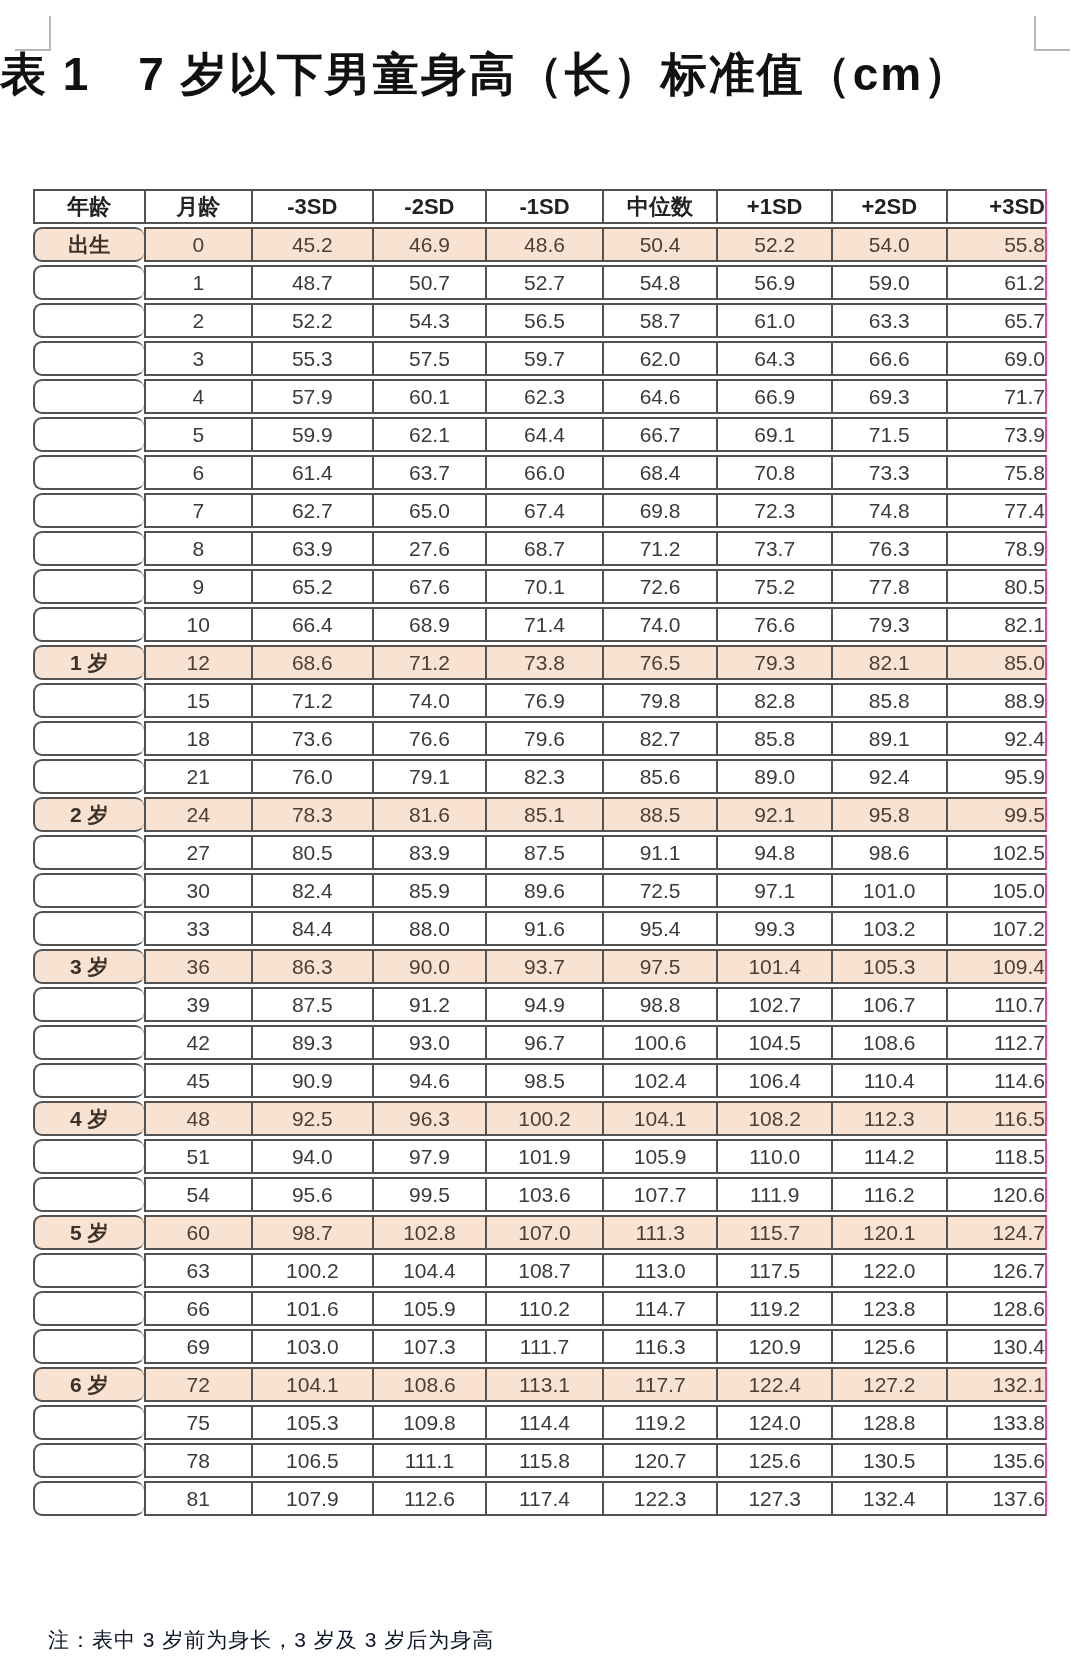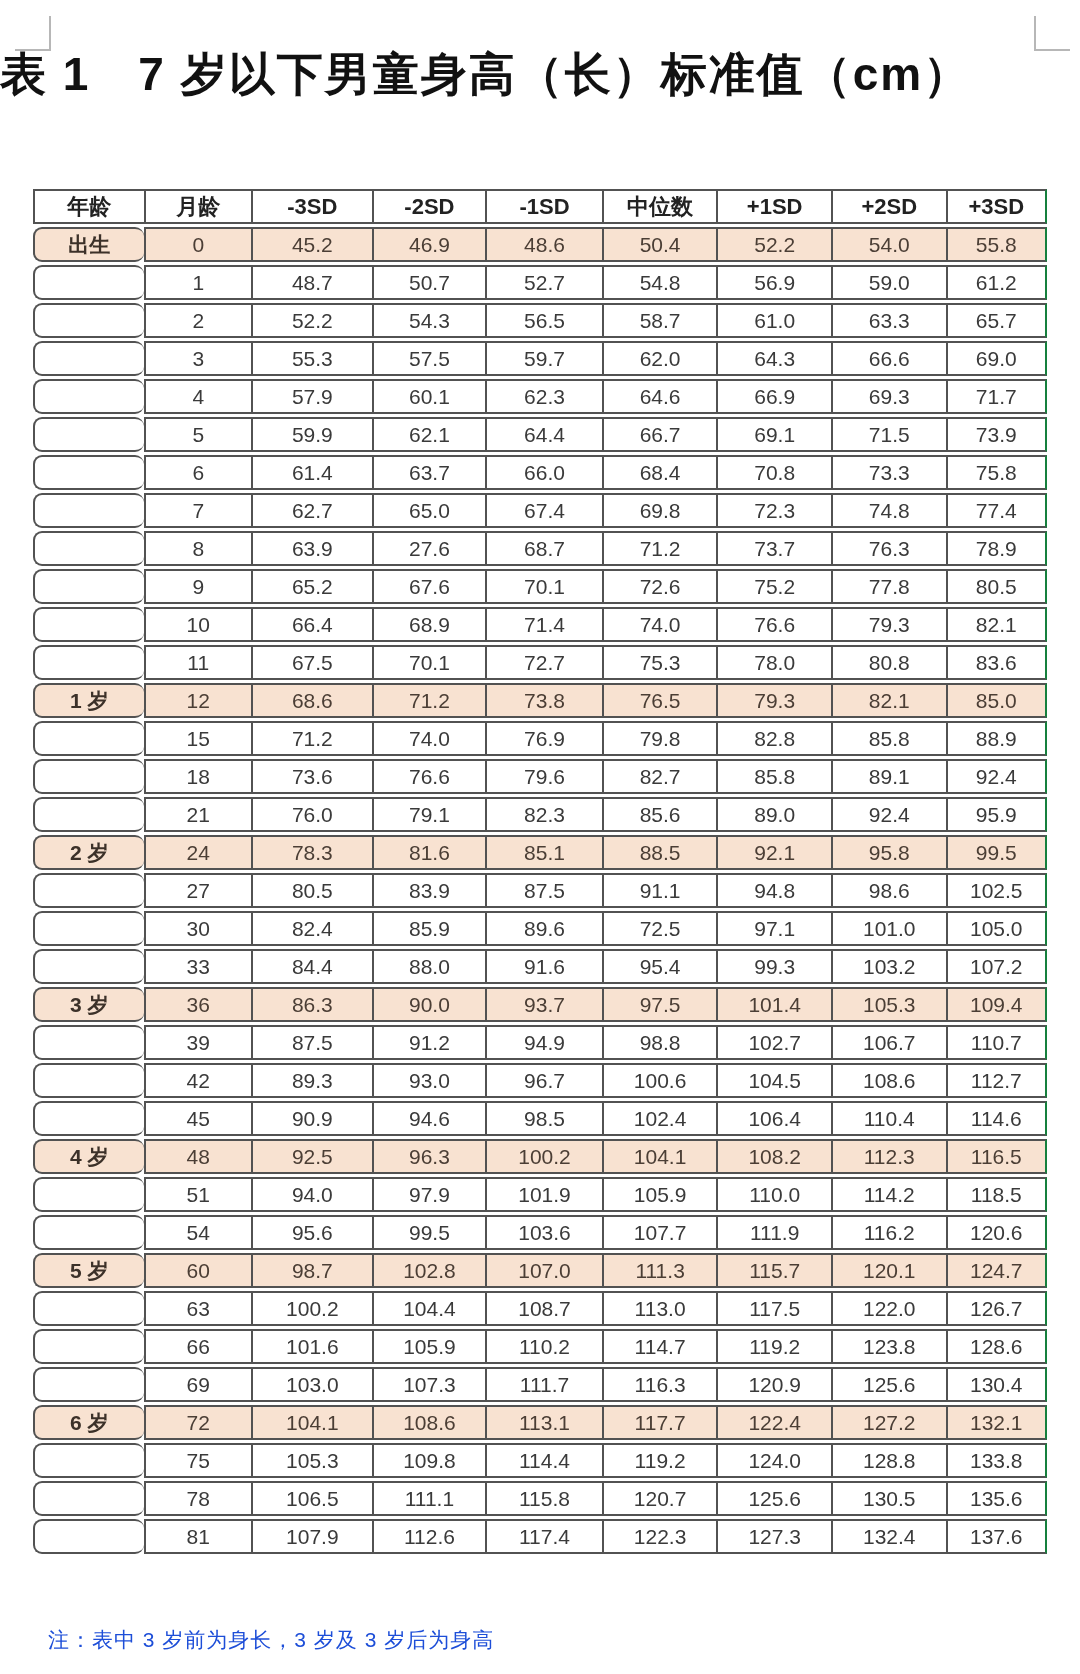--- a/index.html
+++ b/index.html
@@ -61,21 +61,22 @@
     font-size: 21px;
     color: #3a3a3a;
     border-top: 2px solid #525252;
     border-bottom: 2px solid #525252;
     border-left: 2px solid #525252;
     background: #ffffff;
     overflow: hidden;
     white-space: nowrap;
   }
   table.std th:last-child, table.std td:last-child {
-    border-right: 2px solid #15803d;
+    border-right: 2px solid #ec4899;
+    text-align: right;
   }
   table.std th {
     font-weight: bold;
     font-size: 22px;
     color: #222222;
   }
   table.std td.age {
     font-weight: bold;
     color: #222222;
     border-radius: 9px;
@@ -85,21 +86,21 @@
     color: #4b3e35;
   }
   tr.hl td.age {
     color: #3c3129;
   }
   .note {
     position: absolute;
     left: 48px;
     top: 1626px;
     font-size: 21px;
-    color: #1d4ed8;
+    color: #0f172a;
     letter-spacing: 1px;
   }
 </style>
 </head>
 <body>
 
 <div class="page">
 
   <div class="corner tl"></div>
   <div class="corner tr"></div>
@@ -246,31 +247,20 @@
           <td class="age"></td>
           <td>10</td>
           <td>66.4</td>
           <td>68.9</td>
           <td>71.4</td>
           <td>74.0</td>
           <td>76.6</td>
           <td>79.3</td>
           <td>82.1</td>
         </tr>
-        <tr>
-          <td class="age"></td>
-          <td>11</td>
-          <td>67.5</td>
-          <td>70.1</td>
-          <td>72.7</td>
-          <td>75.3</td>
-          <td>78.0</td>
-          <td>80.8</td>
-          <td>83.6</td>
-        </tr>
         <tr class="hl">
           <td class="age">1 岁</td>
           <td>12</td>
           <td>68.6</td>
           <td>71.2</td>
           <td>73.8</td>
           <td>76.5</td>
           <td>79.3</td>
           <td>82.1</td>
           <td>85.0</td>

